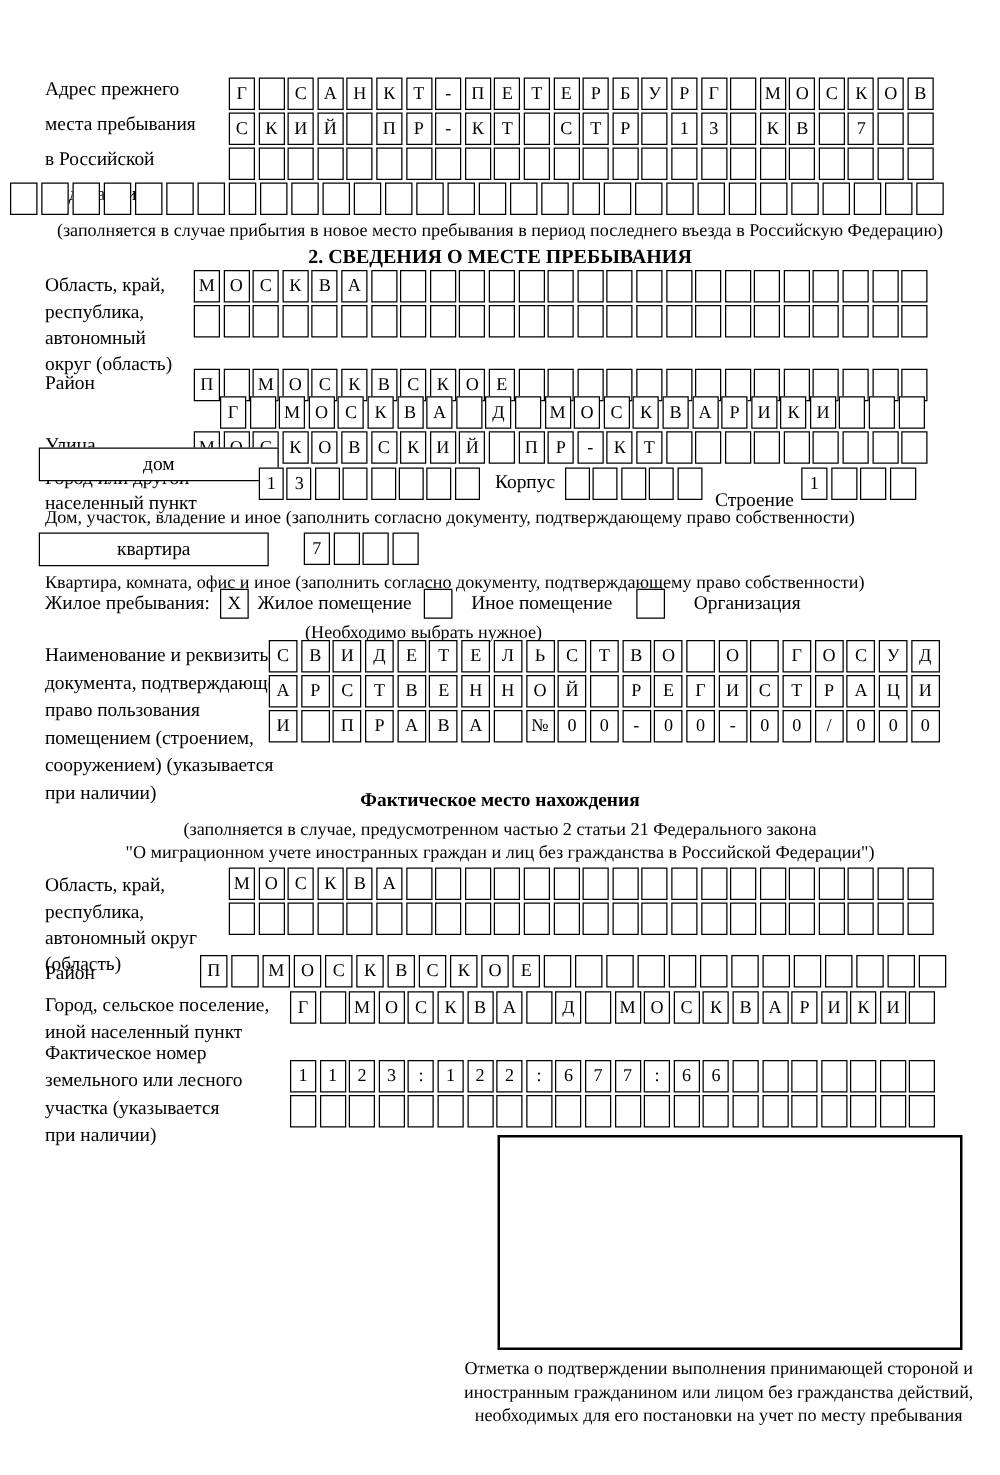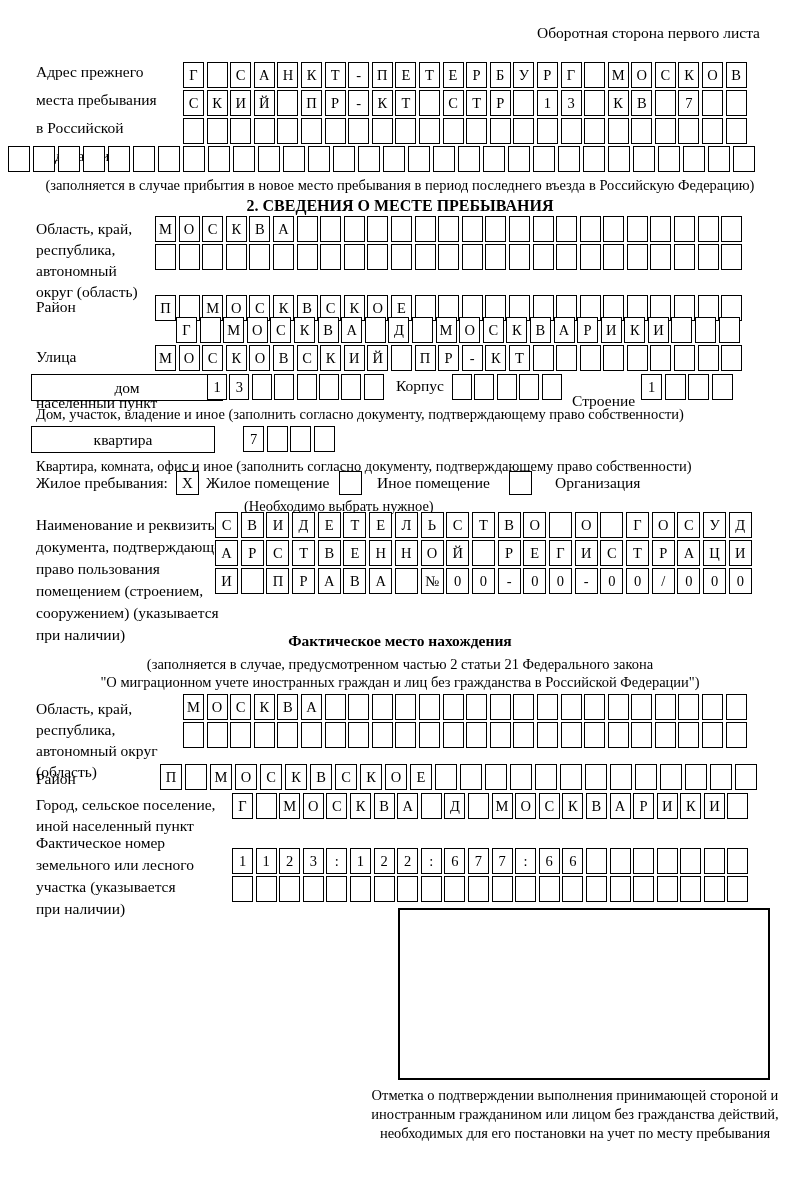--- a/index.html
+++ b/index.html
@@ -34,21 +34,20 @@
     box-sizing:border-box;width:23px;height:24px;border:1.8px solid #000;
     display:flex;align-items:center;justify-content:center;font-size:15px;background:#fff;
   }
   .stampbox{box-sizing:border-box;border:2px solid #000;background:#fff;}
 </style>
 </head>
 <body>
 
 <div class="page">
 
-  <div class="abs" style="top:24px;right:40px;">Оборотная сторона первого листа</div>
 
   <div class="abs ml lh28" style="left:36px;top:58px;">Адрес прежнего
 места пребывания
 в Российской
 Федерации</div>
   <div class="abs cells p24" style="left:183px;top:62px;">
       <div class="cell">Г</div>
       <div class="cell"></div>
       <div class="cell">С</div>
       <div class="cell">А</div>
@@ -300,21 +299,21 @@
       <div class="cell"></div>
       <div class="cell"></div>
       <div class="cell"></div>
       <div class="cell"></div>
       <div class="cell"></div>
       <div class="cell"></div>
       <div class="cell"></div>
       <div class="cell"></div>
     </div>
 
-  <div class="abs bigfield" style="left:31px;top:374px;width:192px;">
+  <div class="abs bigfield" style="left:31px;top:358px;width:192px;">
     <span>дом</span>
   </div>
   <div class="abs cells p22" style="left:207px;top:374px;">
       <div class="cell">1</div>
       <div class="cell">3</div>
       <div class="cell"></div>
       <div class="cell"></div>
       <div class="cell"></div>
       <div class="cell"></div>
       <div class="cell"></div>

